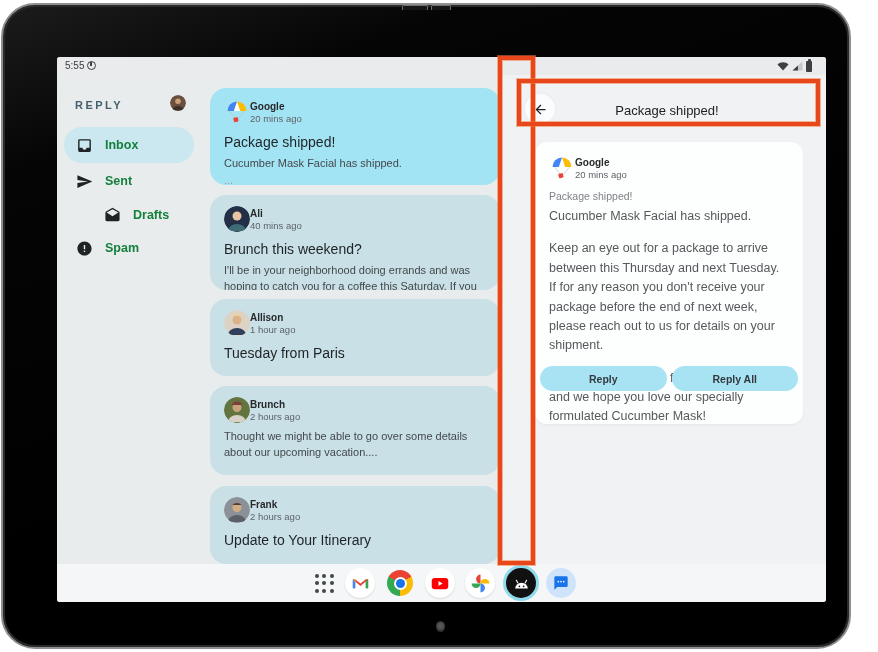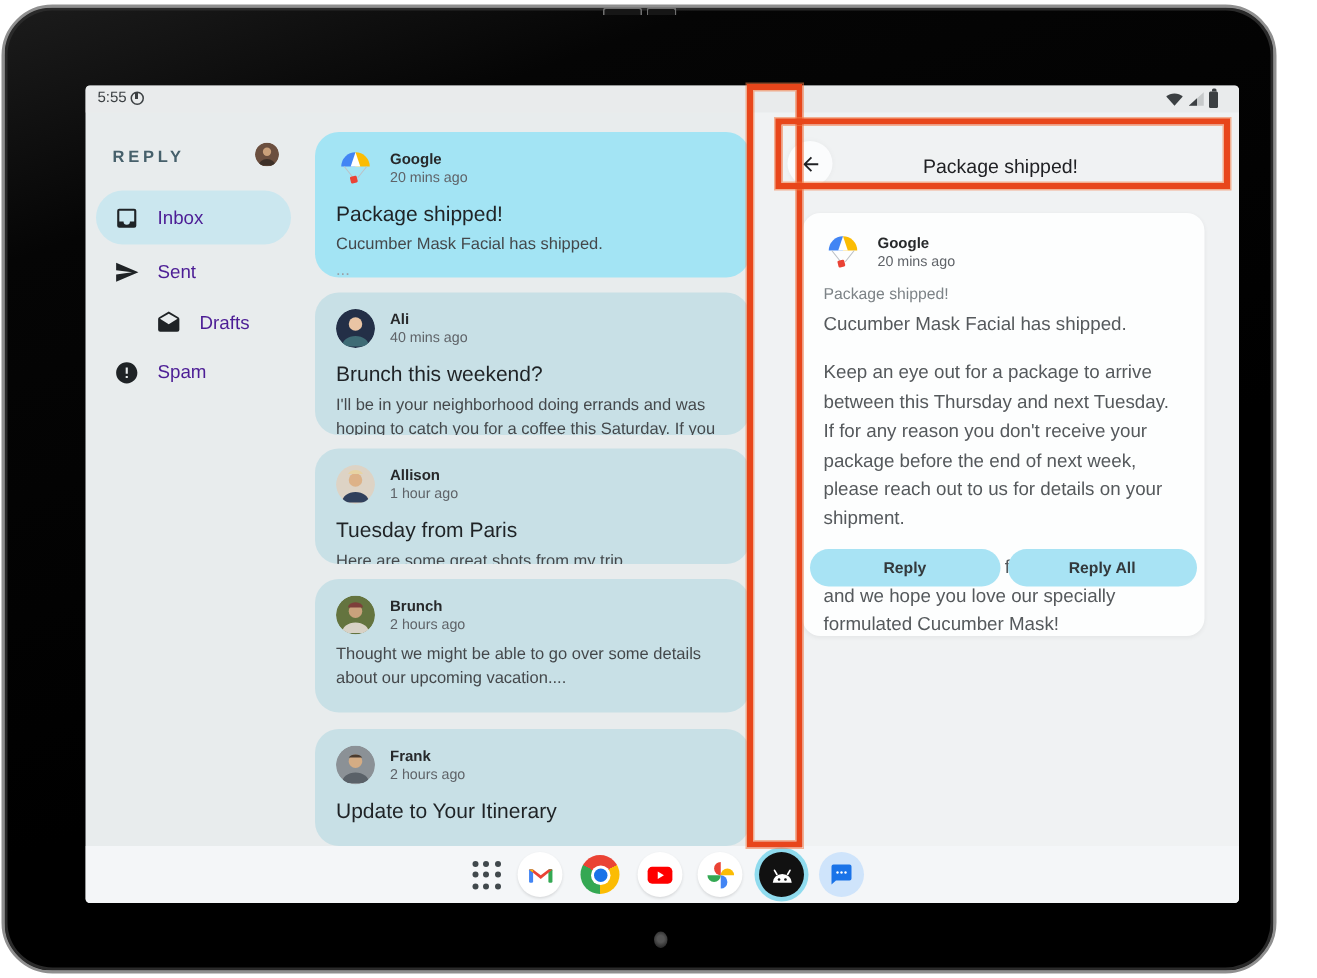--- a/index.html
+++ b/index.html
@@ -29,34 +29,34 @@
   .icon-signal { position:relative; width:11px; height:10px; }
   .icon-battery { width:6px; height:11px; background:#3c4043; border-radius:1px; position:relative; }
   .icon-battery:before { content:""; position:absolute; left:1.5px; top:-2px; width:3px; height:2px; background:#3c4043; border-radius:1px 1px 0 0; }
 
   
   .app-title { position:absolute; left:18px; top:42px; font-size:11px; font-weight:bold; letter-spacing:2.5px; color:#46606b; }
   .profile-avatar { position:absolute; left:113px; top:38px; width:16px; height:16px; border-radius:50%; overflow:hidden; }
   .nav-pill { position:absolute; left:7px; top:70px; width:130px; height:36px; border-radius:18px; background:#cbe7ef; }
   .nav-item { position:absolute; left:0; width:150px; height:30px; display:flex; align-items:center; cursor:default; }
   .nav-item .nicon { margin-left:19px; width:17px; height:17px; color:#1f2326; }
-  .nav-item .nlabel { margin-left:12px; font-size:12.5px; color:#4c1d95; }
+  .nav-item .nlabel { margin-left:12px; font-size:12.5px; color:#15803d;font-weight:bold; }
   .nav-inbox  { top:73px; } .nav-sent { top:109px; } .nav-drafts { top:143px;margin-left:28px; } .nav-spam { top:176px; }
 
   
   .email-card { position:absolute; left:153px; width:290px; border-radius:16px; background:#c8e0e6; padding:11px 14px; overflow:hidden; }
   .email-card.selected { background:#a3e4f4; }
   .ec0 { top:31px;  height:97px; }
   .ec1 { top:138px; height:95px; }
   .ec2 { top:242px; height:77px; }
   .ec3 { top:329px; height:89px; }
   .ec4 { top:429px; height:78px; }
   .ec-head { display:flex; align-items:center; }
   .avatar { width:26px; height:26px; border-radius:50%; overflow:hidden; position:relative; flex:0 0 auto; }
-  .ec-meta { margin-left:10px; }
+  .ec-meta { }
   .ec-sender { font-size:10px; font-weight:bold; color:#27292b; }
   .ec-time { font-size:9.5px; color:#5f6368; margin-top:1px; }
   .ec-subject { margin-top:9px; font-size:14px; color:#1f2326; }
   .ec-preview { margin-top:6px; font-size:11px; line-height:1.45; color:#44484b; max-height:32px; overflow:hidden; }
   .ec-more { font-size:11px; color:#9aa0a6; margin-top:2px; }
 
   
   .detail-bg { position:absolute; left:445px; top:18px; width:324px; height:489px; background:#f0f2f3; }
   .back-btn { position:absolute; left:468px; top:37px; width:30px; height:30px; border-radius:50%; background:#fbfcfd; display:flex; align-items:center; justify-content:center; box-shadow:0 0 4px rgba(0,0,0,0.04); }
   .back-btn svg { width:15px; height:15px; color:#202124; }
@@ -211,21 +211,20 @@
                 <path d="M8 6a5.5 4.5 0 0 1 10 0 z" fill="#e7d3a3"></path>
                 <path d="M4 25a9 7 0 0 1 18 0z" fill="#30405c"></path>
               </svg>
           </span>
           <span class="ec-meta">
             <div class="ec-sender">Allison</div>
             <div class="ec-time">1 hour ago</div>
           </span>
         </div>
         <div class="ec-subject">Tuesday from Paris</div>
-        <div class="ec-preview">Here are some great shots from my trip...</div>
       </div>
 
       <div class="email-card ec3">
         <div class="ec-head">
           <span class="avatar">
             <svg viewBox="0 0 26 26">
                 <circle cx="13" cy="13" r="13" fill="#64743f"></circle>
                 <circle cx="13" cy="10.5" r="4.5" fill="#caa27c"></circle>
                 <path d="M8 8a5 3.5 0 0 1 10 0 z" fill="#7d3f3a"></path>
                 <path d="M4 25a9 7 0 0 1 18 0z" fill="#d8d2c6"></path>

